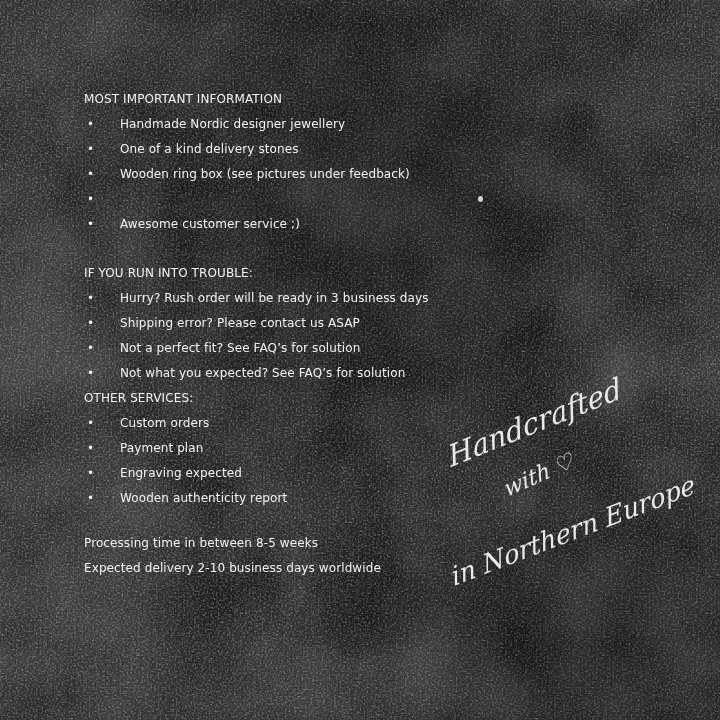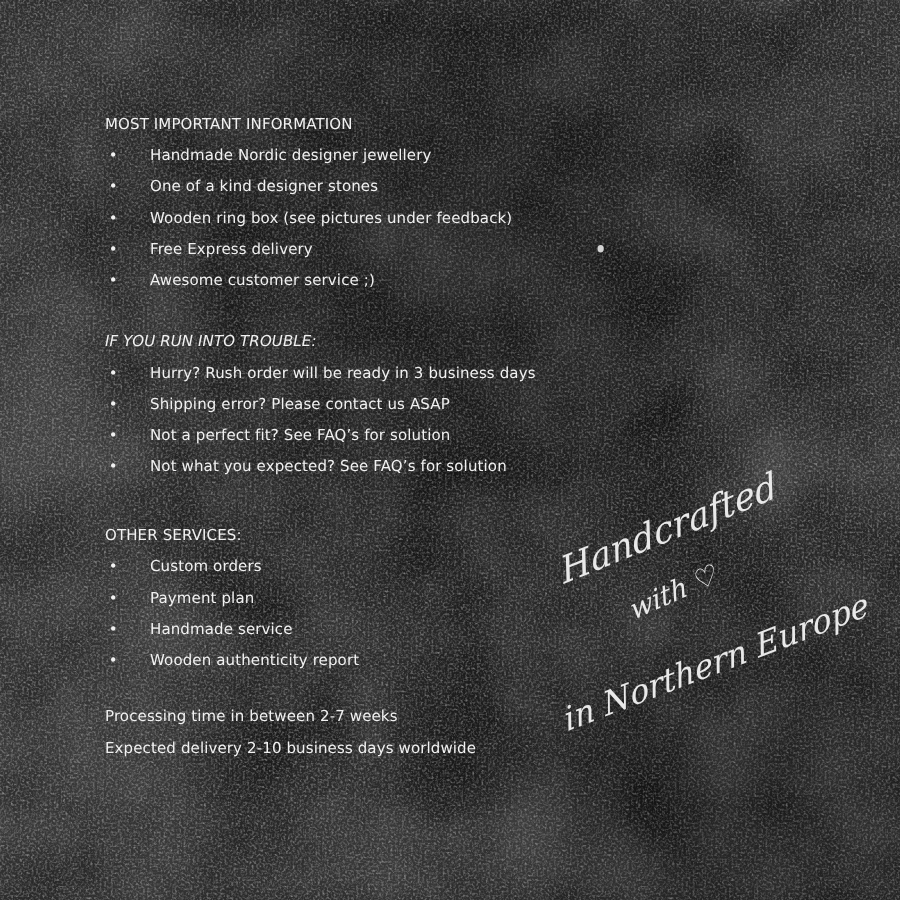--- a/index.html
+++ b/index.html
@@ -26,22 +26,22 @@
   .speck { position: absolute; left: 478px; top: 196px; width: 5px; height: 6px; border-radius: 50%; background: #e6e6e6; opacity: .9; }
 
   .content {
     position: absolute; left: 84px; top: 87px; width: 580px;
     color: var(--text, #f1f1f1);
     font-size: 12px; line-height: 25px;
     letter-spacing: 0.1px;
   }
   .h { white-space: nowrap; }
   .gap-sub   { margin-top: 17px; }
-  .gap-sect2 { margin-top: 24px; font-style: italic; }
-  .gap-sect3 { margin-top: 30px; }
+  .gap-sect2 { margin-top: 24px; }
+  .gap-sect3 { }
   .gap-foot  { margin-top: 20px; }
   ul { list-style: none; margin: 0; padding: 0; }
   li { display: flex; }
   .b { width: 36px; padding-left: 3px; box-sizing: border-box; flex: 0 0 36px; }
   .t { white-space: nowrap; }
 
   .sig { position: absolute; inset: 0; pointer-events: none;
          font-family: "DejaVu Serif", "DejaVu Sans", serif; font-style: italic;
          color: var(--signature, #e9e9e9); }
   .sig span { position: absolute; white-space: nowrap; display: block; }
@@ -74,29 +74,28 @@
 
   <div class="h">MOST IMPORTANT INFORMATION</div>
 
   <ul>
     <li>
         <span class="b">•</span>
         <span class="t">Handmade Nordic designer jewellery</span>
       </li>
     <li>
         <span class="b">•</span>
-        <span class="t">One of a kind designer stones</span>
+        <span class="t">One of a kind delivery stones</span>
       </li>
     <li>
         <span class="b">•</span>
         <span class="t">Wooden ring box (see pictures under feedback)</span>
       </li>
     <li>
         <span class="b">•</span>
-        <span class="t">Free Express delivery</span>
       </li>
     <li>
         <span class="b">•</span>
         <span class="t">Awesome customer service ;)</span>
       </li>
   </ul>
 
   <div class="h gap-sect2">IF YOU RUN INTO TROUBLE:</div>
   <ul>
     <li>
@@ -122,30 +121,30 @@
     <li>
         <span class="b">•</span>
         <span class="t">Custom orders</span>
       </li>
     <li>
         <span class="b">•</span>
         <span class="t">Payment plan</span>
       </li>
     <li>
         <span class="b">•</span>
-        <span class="t">Handmade service</span>
+        <span class="t">Engraving expected</span>
       </li>
     <li>
         <span class="b">•</span>
         <span class="t">Wooden authenticity report</span>
       </li>
   </ul>
 
   <div class="gap-foot">
-    <div class="h">Processing time in between 2-7 weeks</div>
+    <div class="h">Processing time in between 8-5 weeks</div>
     <div class="h">Expected delivery 2-10 business days worldwide</div>
   </div>
 
 </main>
 
 <div class="sig">
   <span class="sig-1">Handcrafted</span>
   <span class="sig-2">with ♡</span>
   <span class="sig-3">in Northern Europe</span>
 </div>

